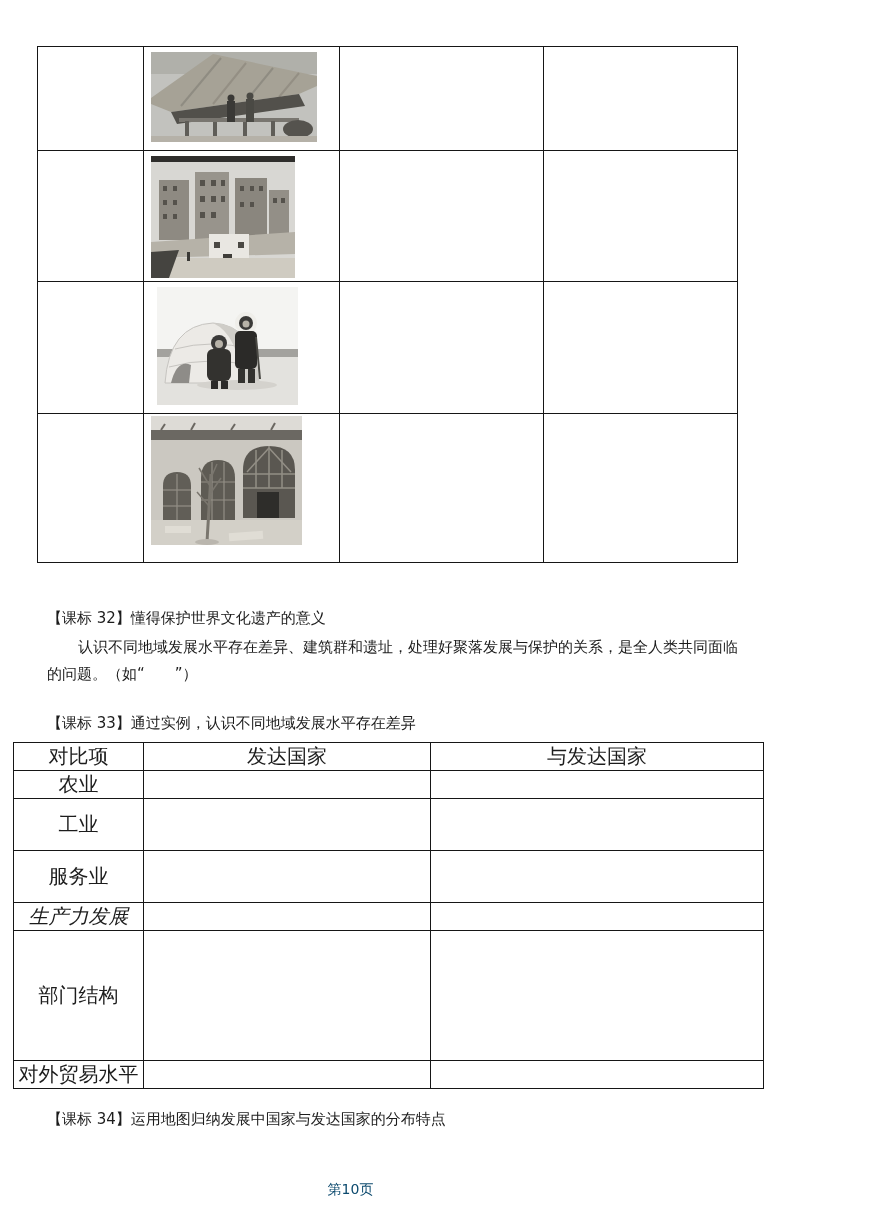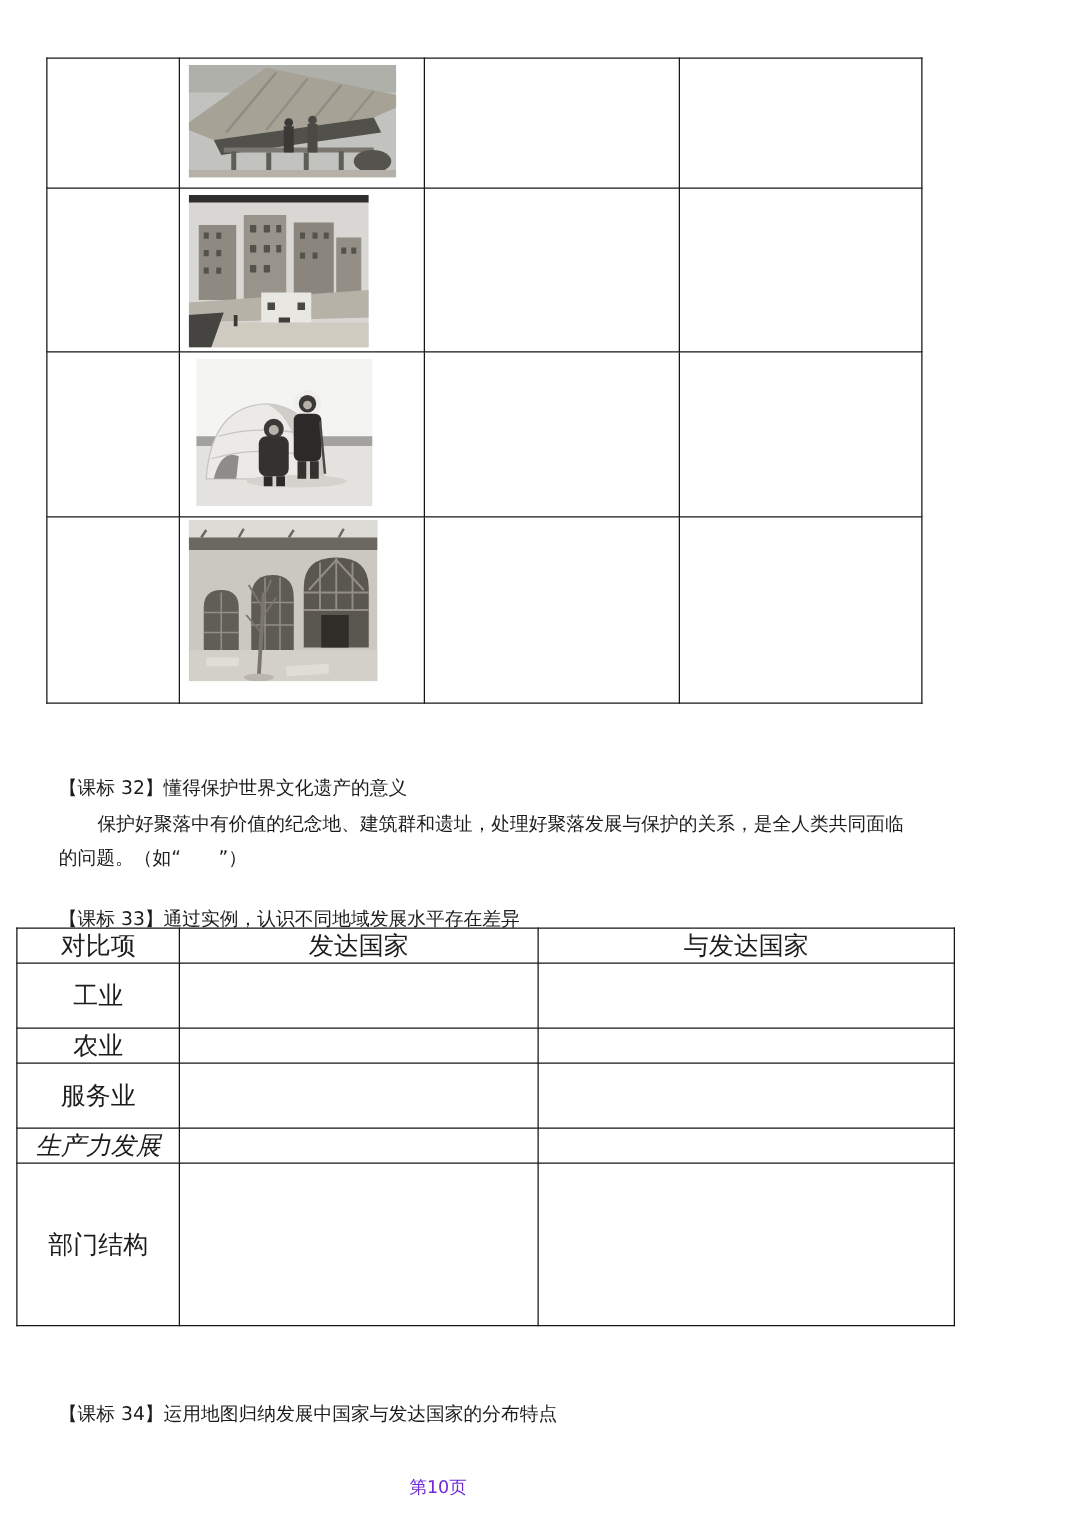--- a/index.html
+++ b/index.html
@@ -32,29 +32,28 @@
     vertical-align: middle;
     font-size: 20px;
   }
   
   .txt {
     position: absolute;
     font-size: 15px;
     line-height: 22px;
     white-space: nowrap;
     color: #1c1c1c;
-    margin-top: 12px;
   }
   .footer {
     position: absolute;
     left: 0;
     width: 701px;
     text-align: center;
     font-size: 14px;
-    color: #6d28d9;
+    color: #0c4a6e;
   }
 </style>
 </head>
 <body>
 
 <div class="page">
 
   <table class="doc-table" id="dwellings-table" style="left:37px; top:46px; width:700px;">
     <colgroup>
       <col style="width:106px">
@@ -216,62 +215,67 @@
           <ellipse cx="56" cy="126" rx="12" ry="3" fill="#bab6ae"></ellipse>
         </svg>
       </td>
       <td></td>
       <td></td>
     </tr>
   </tbody>
     </table>
 
   <div class="txt" style="left:47px; top:607px;">【课标 32】懂得保护世界文化遗产的意义</div>
-  <div class="txt" style="left:78px; top:636px;">保护好聚落中有价值的纪念地、建筑群和遗址，处理好聚落发展与保护的关系，是全人类共同面临</div>
+  <div class="txt" style="left:78px; top:636px;">认识不同地域发展水平存在差异、建筑群和遗址，处理好聚落发展与保护的关系，是全人类共同面临</div>
   <div class="txt" style="left:47px; top:663px;">的问题。（如“　　”）</div>
 
   <div class="txt" style="left:47px; top:712px;">【课标 33】通过实例，认识不同地域发展水平存在差异</div>
 
   <table class="doc-table" id="comparison-table" style="left:13px; top:742px; width:750px;">
     <colgroup>
       <col style="width:130px">
         <col style="width:287px">
         <col style="width:333px">
     </colgroup>
     <tbody>
         <tr style="height:26px;">
       <th>对比项</th>
       <th>发达国家</th>
       <th>与发达国家</th>
     </tr>
+    <tr style="height:28px;">
+      <td>农业</td>
+      <td></td>
+      <td></td>
+    </tr>
     <tr style="height:52px;">
       <td>工业</td>
       <td></td>
       <td></td>
     </tr>
-    <tr style="height:28px;">
-      <td>农业</td>
-      <td></td>
-      <td></td>
-    </tr>
     <tr style="height:52px;">
       <td>服务业</td>
       <td></td>
       <td></td>
     </tr>
     <tr style="height:27px;font-style:italic;">
       <td>生产力发展</td>
       <td></td>
       <td></td>
     </tr>
     <tr style="height:130px;">
       <td>部门结构</td>
       <td></td>
       <td></td>
     </tr>
+    <tr style="height:28px;">
+      <td>对外贸易水平</td>
+      <td></td>
+      <td></td>
+    </tr>
   </tbody>
     </table>
 
   <div class="txt" style="left:47px; top:1108px;">【课标 34】运用地图归纳发展中国家与发达国家的分布特点</div>
 
   <div class="footer" style="top:1181px;">第10页</div>
 
 </div>
 
 </body></html>

